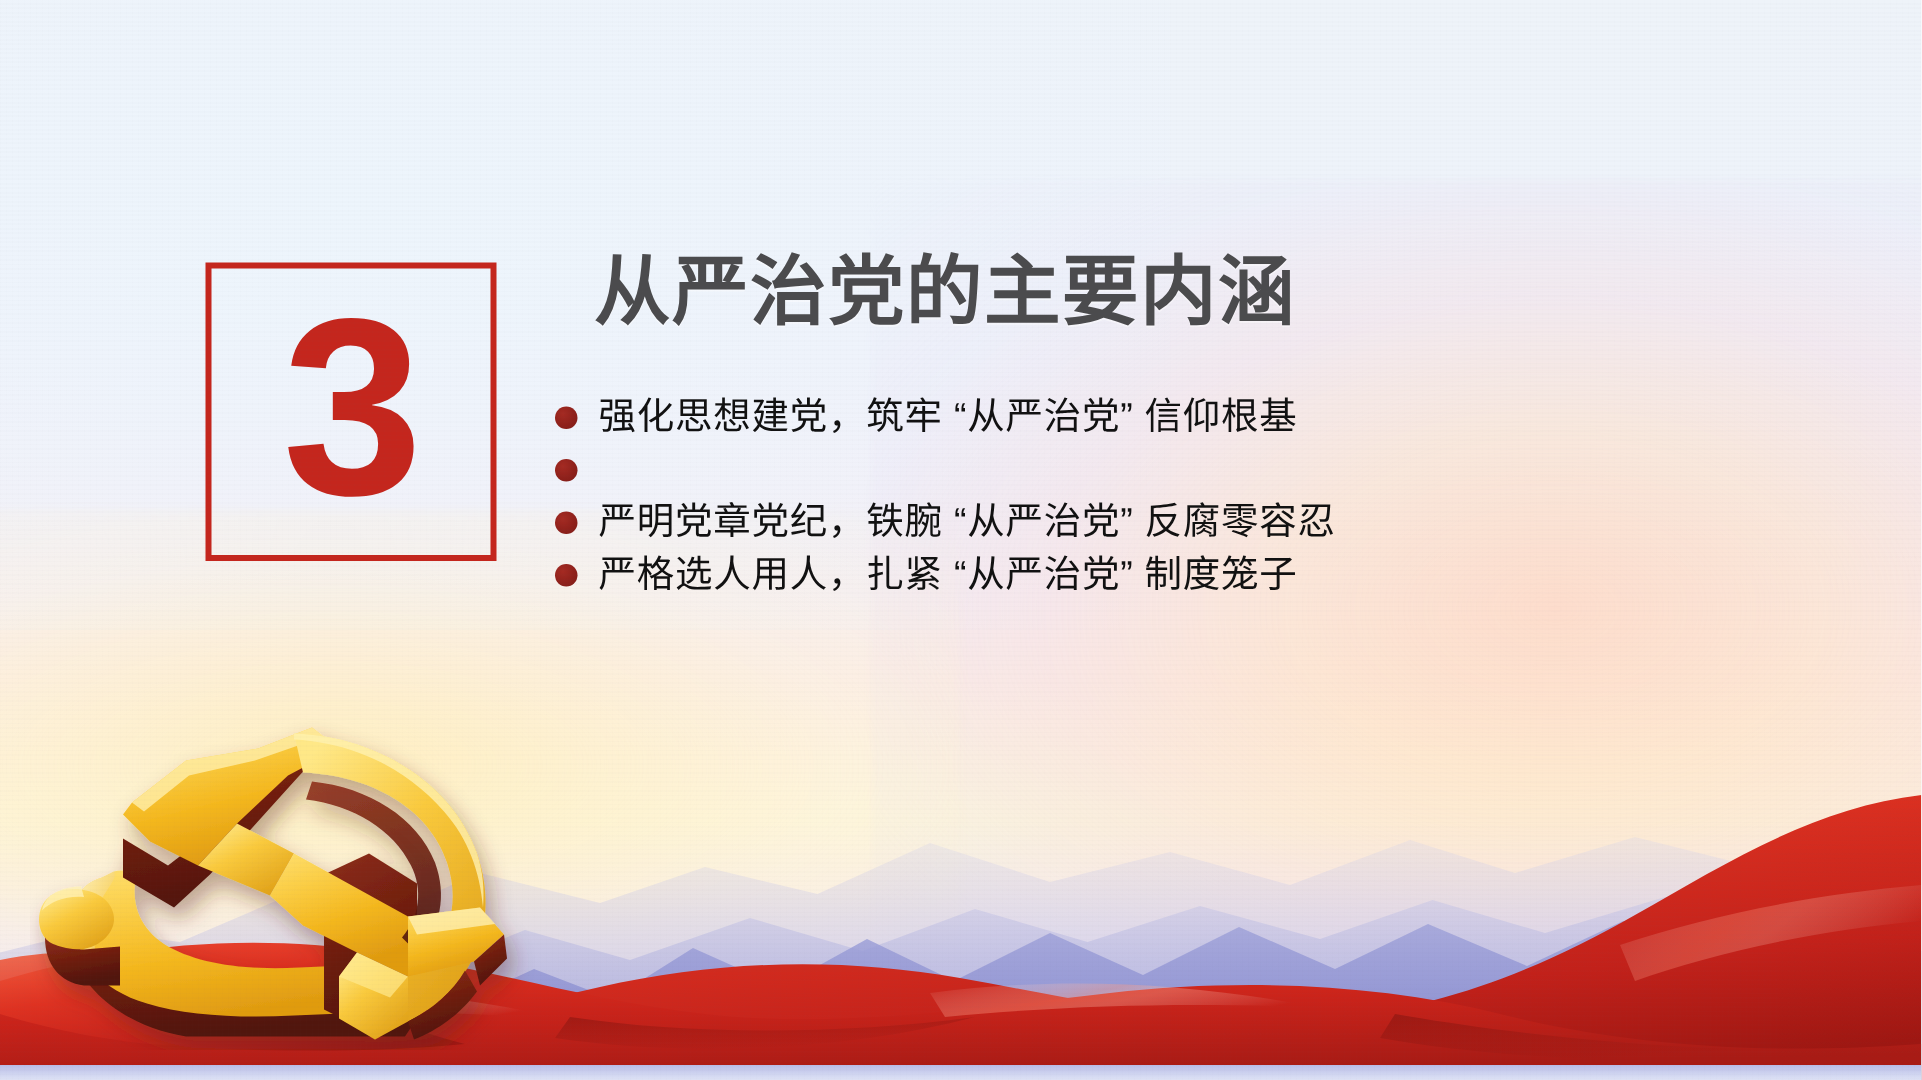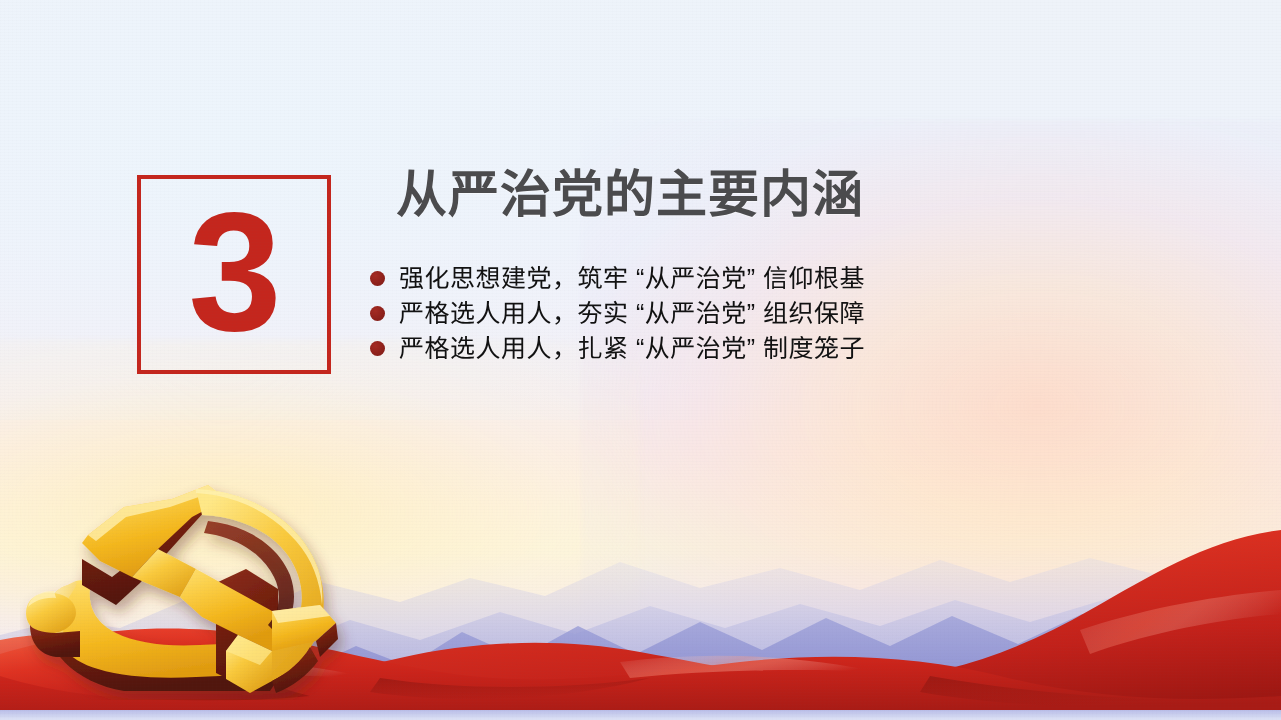--- a/index.html
+++ b/index.html
@@ -377,21 +377,24 @@
 
   <div class="title">从严治党的主要内涵</div>
 
   <div class="bullets">
     <div class="bullet-row">
       <span class="bullet-dot"></span>
       <span class="bullet-text">强化思想建党，筑牢 “从严治党” 信仰根基</span>
     </div>
     <div class="bullet-row">
       <span class="bullet-dot"></span>
-      <span class="bullet-text">严格选人用人，夯实 “从严治党” 组织保障</span>
+    </div>
+    <div class="bullet-row">
+      <span class="bullet-dot"></span>
+      <span class="bullet-text">严明党章党纪，铁腕 “从严治党” 反腐零容忍</span>
     </div>
     <div class="bullet-row">
       <span class="bullet-dot"></span>
       <span class="bullet-text">严格选人用人，扎紧 “从严治党” 制度笼子</span>
     </div>
   </div>
 
   <div class="bg-texture"></div>
 
 </div>

